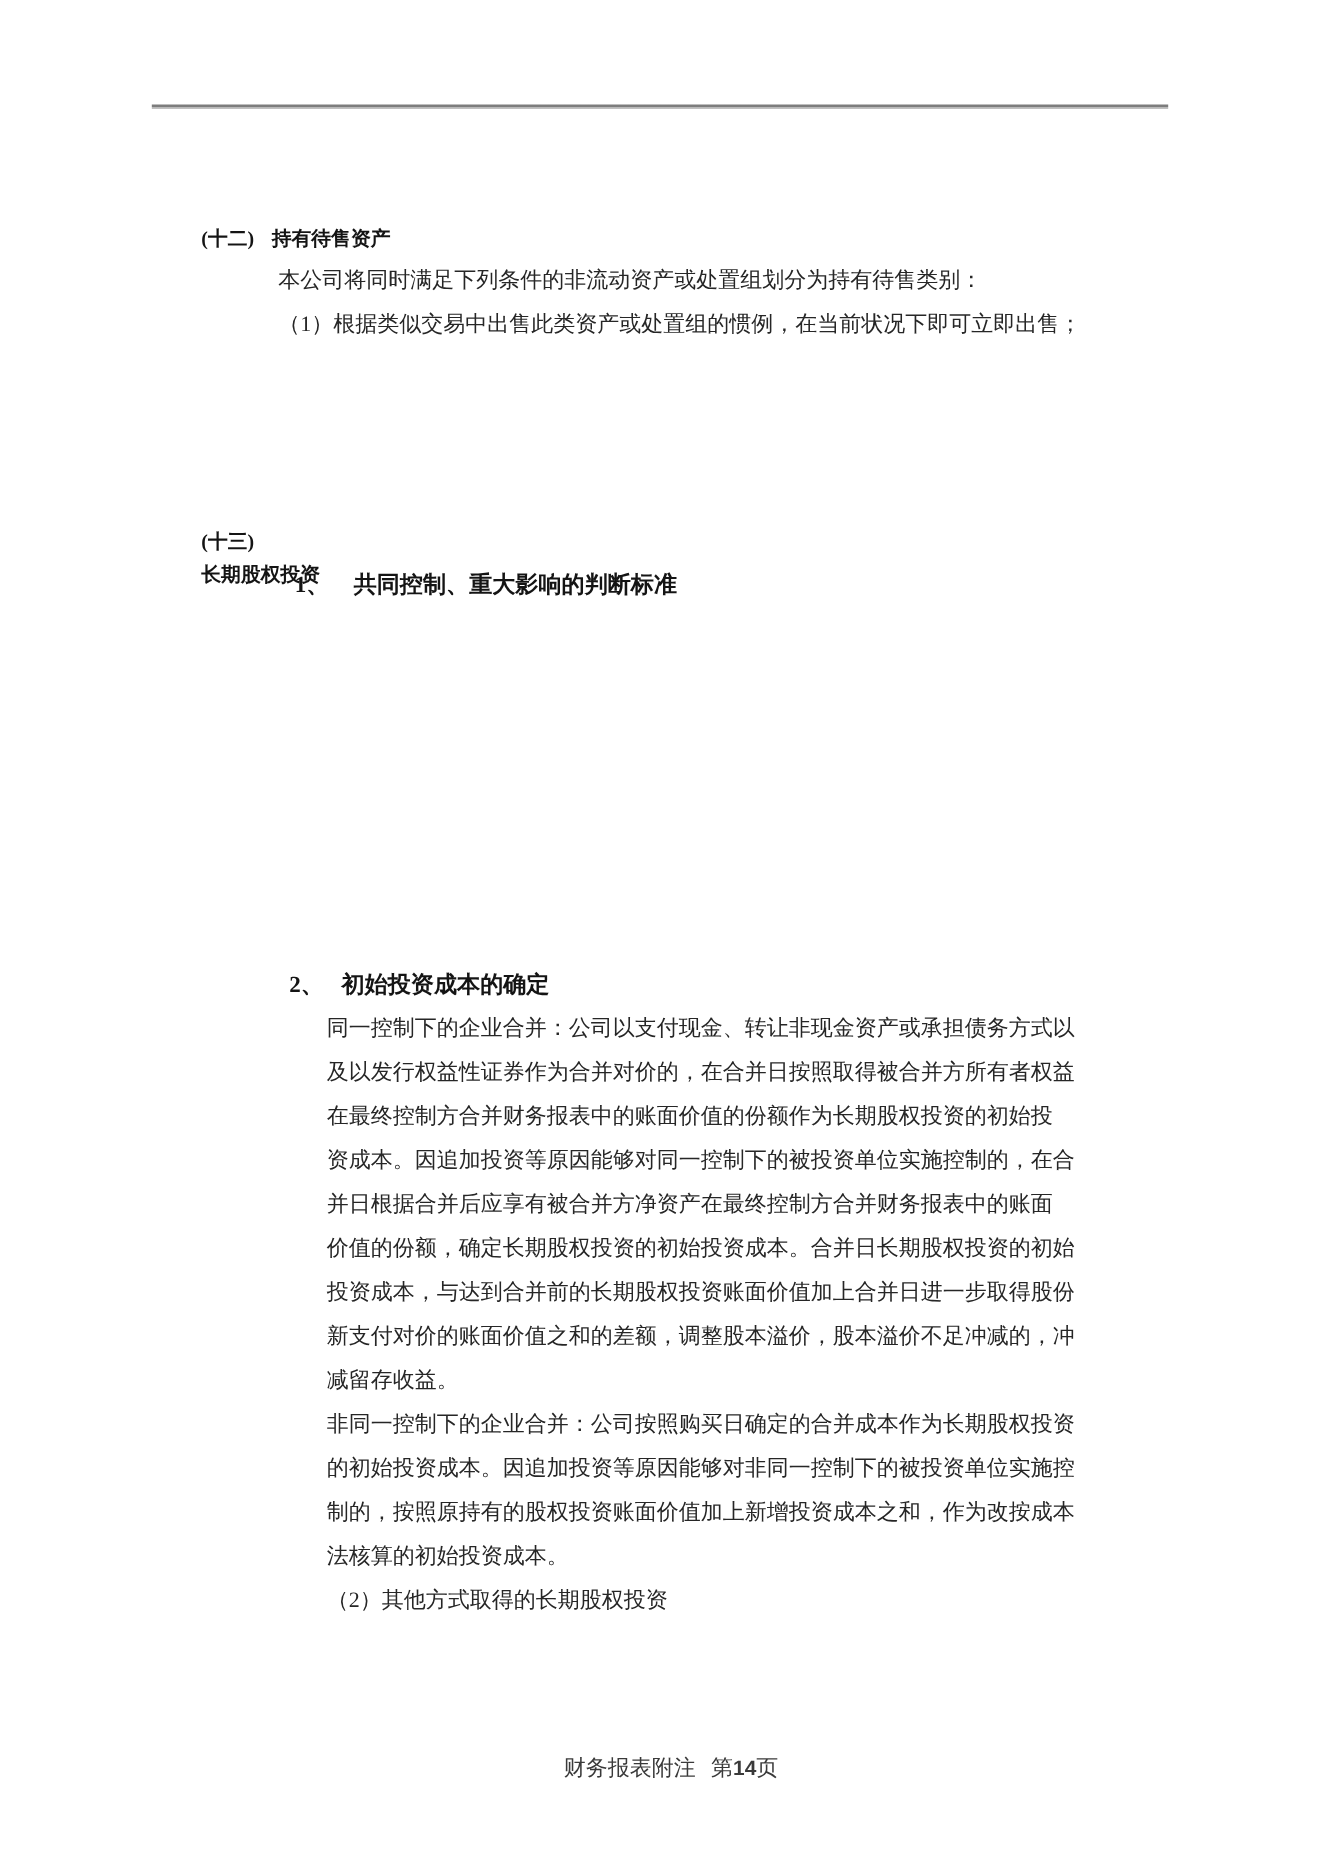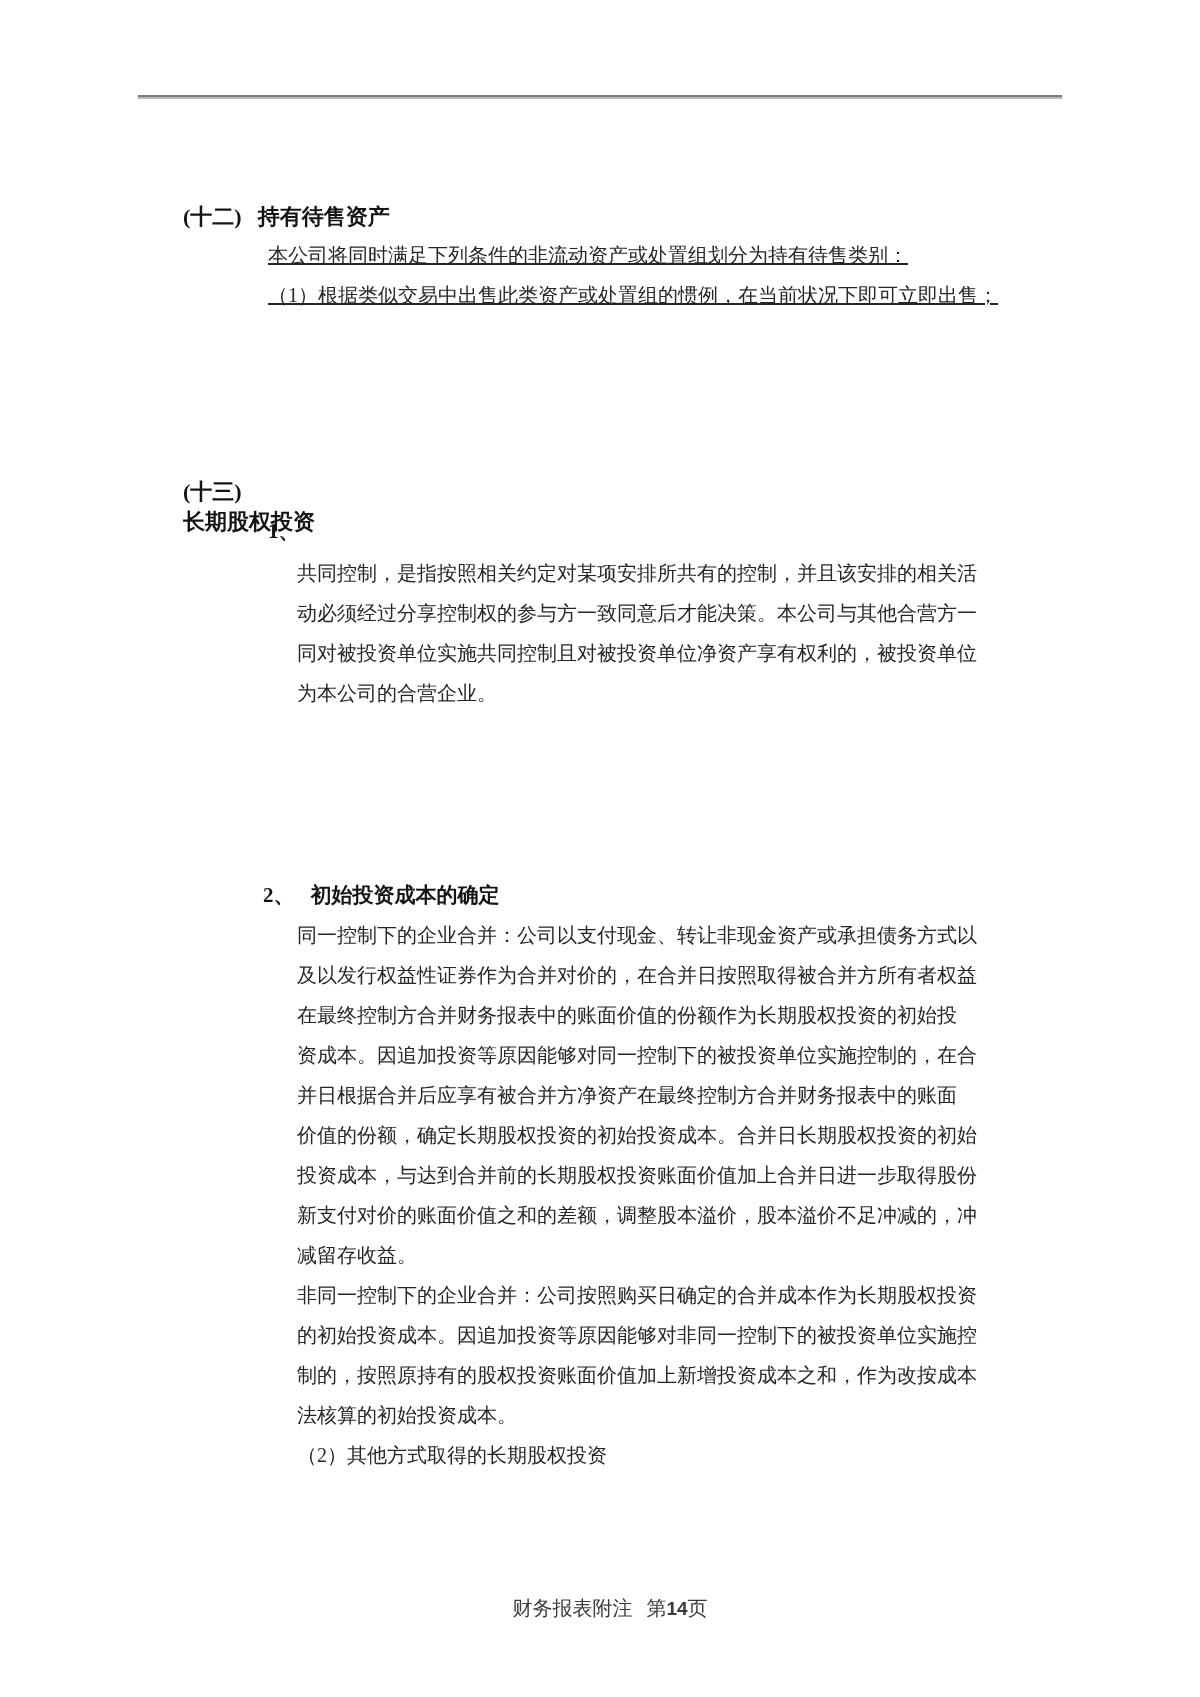--- a/index.html
+++ b/index.html
@@ -18,21 +18,21 @@
     top: 95px;
     width: 924px;
     height: 4px;
     background: linear-gradient(#7d7d7d 0 2px, #b9b9b9 2px 4px);
   }
   .sec-head {
     position: absolute;
     display: flex;
     align-items: baseline;
     font-weight: bold;
-    font-size: 22px;
+    font-size: 18px;
     line-height: 30px;
     color: #141414;
     white-space: pre;
   }
   .sec-head .sec-label { margin-right: 16px; }
   #s12-head { left: 183px; top: 202px; }
   #s13-head { left: 183px; top: 477px; flex-direction: column; }
   .sub-head {
     position: absolute;
     display: flex;
@@ -47,21 +47,21 @@
   #sub1-head .sub-number { margin-right: 22px; }
   #sub2-head { left: 263px; top: 876px; }
   #sub2-head .sub-number { margin-right: 16px; }
   .body-block {
     position: absolute;
     font-size: 20px;
     line-height: 40px;
     color: #262626;
   }
   .body-block p { margin: 0; white-space: pre; }
-  #s12-body { left: 248px; top: 235px; text-decoration: underline; }
+  #s12-body { left: 233px; top: 235px; }
   #s12-body p { text-indent: 20px; }
   #s13-sub1-body { left: 297px; top: 553px; }
   #s13-sub2-body { left: 297px; top: 915px; }
   .page-footer {
     position: absolute;
     left: 0;
     top: 1566px;
     width: 1200px;
     text-align: center;
     font-size: 20px;
@@ -89,27 +89,24 @@
     <p>（1）根据类似交易中出售此类资产或处置组的惯例，在当前状况下即可立即出售；</p>
   </div>
 
   <div class="sec-head" id="s13-head">
     <span class="sec-label">(十三)</span>
     <span class="sec-title">长期股权投资</span>
   </div>
 
   <div class="sub-head" id="sub1-head">
     <span class="sub-number">1、</span>
+    <span class="sub-title">共同控制、重大影响的判断标准</span>
   </div>
 
   <div class="body-block" id="s13-sub1-body">
-    <p>共同控制，是指按照相关约定对某项安排所共有的控制，并且该安排的相关活
-动必须经过分享控制权的参与方一致同意后才能决策。本公司与其他合营方一
-同对被投资单位实施共同控制且对被投资单位净资产享有权利的，被投资单位
-为本公司的合营企业。</p>
   </div>
 
   <div class="sub-head" id="sub2-head">
     <span class="sub-number">2、</span>
     <span class="sub-title">初始投资成本的确定</span>
   </div>
 
   <div class="body-block" id="s13-sub2-body">
     <p>同一控制下的企业合并：公司以支付现金、转让非现金资产或承担债务方式以
 及以发行权益性证券作为合并对价的，在合并日按照取得被合并方所有者权益

